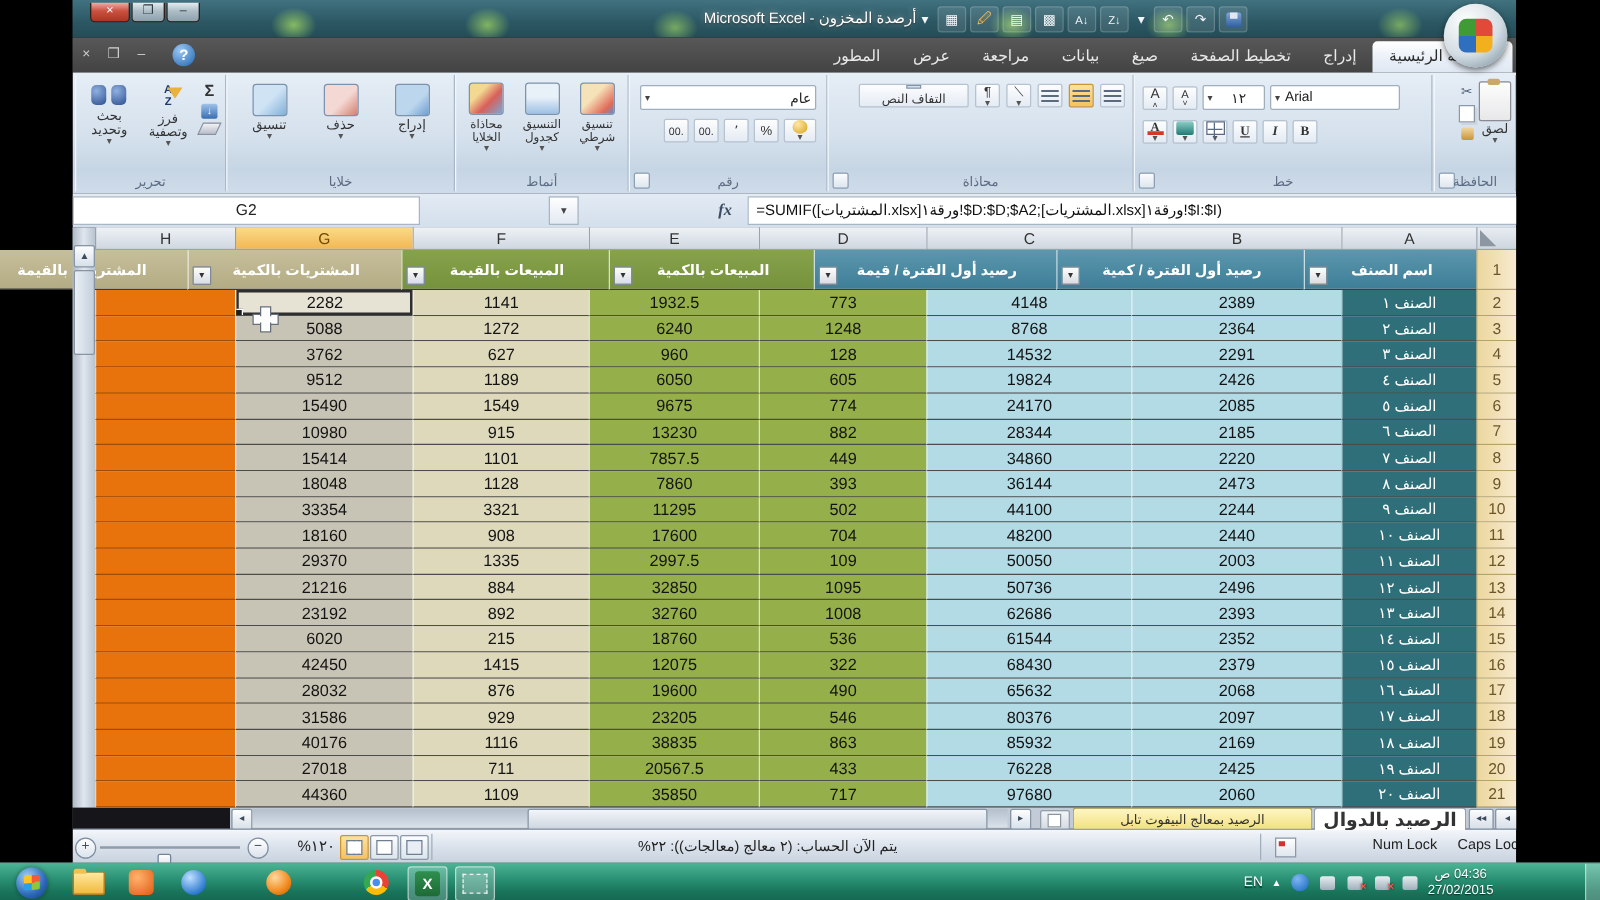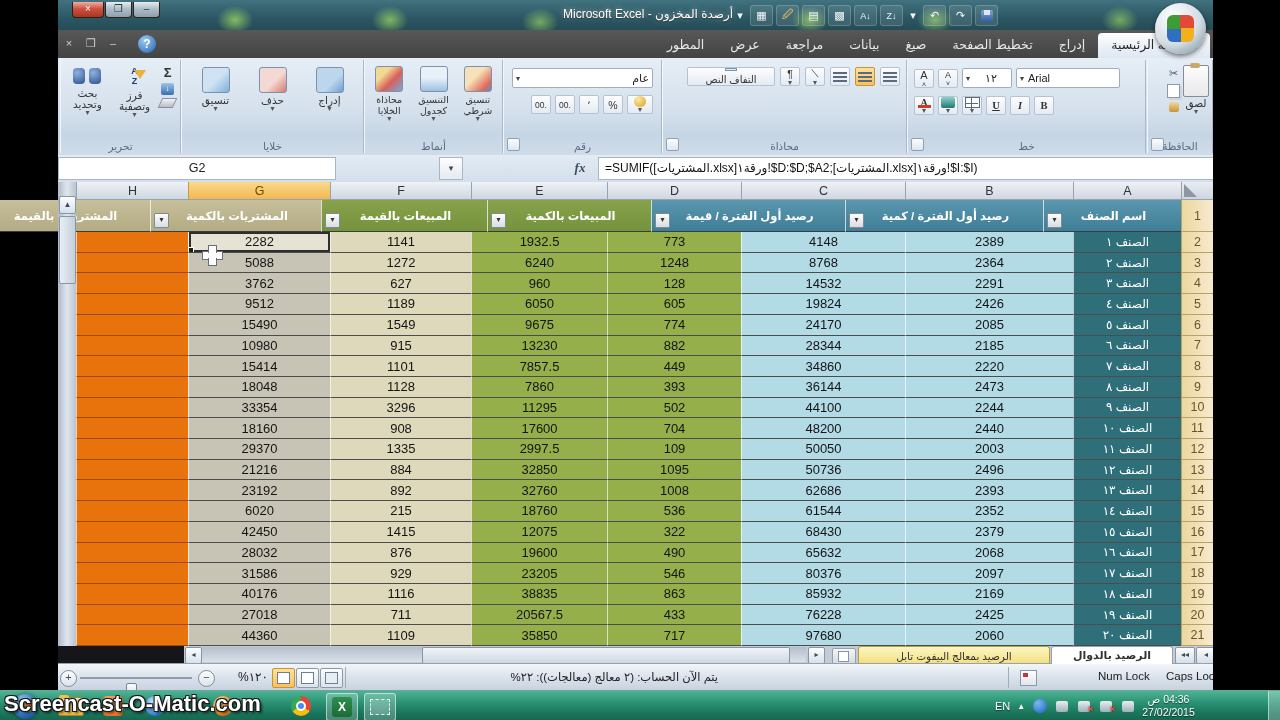--- a/index.html
+++ b/index.html
@@ -136,21 +136,21 @@
       background:linear-gradient(#fdfdfe,#d8e1ea);font-size:8px;color:#3a4a5c;text-align:center;line-height:14px;}
   .hs-track{position:absolute;left:144px;top:1px;width:604px;height:15px;background:linear-gradient(#b4bfcc,#d9e1e9);}
   .hs-thumb{position:absolute;left:220px;top:0px;width:366px;height:15px;border:1px solid #8795a5;border-radius:2px;
       background:linear-gradient(#f2f5f9,#cdd6e0);}
   .tab-insert{position:absolute;left:774px;top:2px;width:22px;height:14px;background:linear-gradient(#f4f6f8,#d4dbe2);
       border:1px solid #94a0ac;border-radius:2px 2px 0 0;}
   .tab-insert::after{content:"";position:absolute;left:5px;top:2px;width:9px;height:9px;background:#fff;border:1px solid #8a95a0;}
   .stab{position:absolute;top:0;height:17px;display:flex;align-items:center;justify-content:center;
       font-size:10.5px;color:#333;border:1px solid #93a0ad;border-bottom:none;border-radius:3px 3px 0 0;white-space:nowrap;overflow:hidden;}
   .stab.yellow{left:800px;width:190px;background:linear-gradient(#fdf6c5,#f3df7d);border-color:#b3a045;}
-  .stab.activetab{left:993px;width:120px;background:#fff;font-weight:bold;font-size:11px;z-index:2;}
+  .stab.activetab{left:993px;width:120px;background:#fff;font-weight:bold;font-size:15px;z-index:2;}
   .tabnav{position:absolute;left:1117px;top:1px;display:flex;gap:1px;}
   .tn{width:18px;height:15px;border:1px solid #8795a5;border-radius:2px;background:linear-gradient(#fbfcfd,#d7dfe8);
       font-size:8px;color:#3a4a5c;text-align:center;line-height:14px;}
 
   
   .statusbar{position:absolute;left:58px;top:663px;width:1155px;height:27px;
       background:linear-gradient(#f3f6fa,#d8e0ea 55%,#c7d2de);border-top:1px solid #93a1b1;}
   .zbtn{position:absolute;top:6px;width:15px;height:15px;border-radius:50%;border:1px solid #7e8da0;
       background:linear-gradient(#ffffff,#dbe3ec);text-align:center;line-height:13px;font-size:11px;color:#44506o;color:#445060;}
   .ztrack{position:absolute;left:22px;top:13px;width:112px;height:2px;background:#8e9cab;}
@@ -577,21 +577,21 @@
         <div class="cell cg" style="flex: 0 0 141px;">18048</div>
         <div class="cell ch" style="flex: 1 1 120px;"></div>
       </div>
       <div class="grow drow">
         <div class="ncell" style="flex: 0 0 31px;">10</div>
         <div class="cell ca" style="flex: 0 0 107px;">الصنف ٩</div>
         <div class="cell cbc" style="flex: 0 0 167px;">2244</div>
         <div class="cell cbc" style="flex: 0 0 163px;">44100</div>
         <div class="cell cde" style="flex: 0 0 133px;">502</div>
         <div class="cell cde" style="flex: 0 0 135px;">11295</div>
-        <div class="cell cf" style="flex: 0 0 140px;">3296</div>
+        <div class="cell cf" style="flex: 0 0 140px;">3321</div>
         <div class="cell cg" style="flex: 0 0 141px;">33354</div>
         <div class="cell ch" style="flex: 1 1 120px;"></div>
       </div>
       <div class="grow drow">
         <div class="ncell" style="flex: 0 0 31px;">11</div>
         <div class="cell ca" style="flex: 0 0 107px;">الصنف ١٠</div>
         <div class="cell cbc" style="flex: 0 0 167px;">2440</div>
         <div class="cell cbc" style="flex: 0 0 163px;">48200</div>
         <div class="cell cde" style="flex: 0 0 133px;">704</div>
         <div class="cell cde" style="flex: 0 0 135px;">17600</div>
@@ -811,14 +811,13 @@
           <span class="base"></span>
         </span>
       <div class="clock">
         <div dir="rtl">04:36 ص</div>
         <div>27/02/2015</div>
       </div>
     </div>
     <div class="showdesk"></div>
   </div>
 
-  <div class="watermark">Screencast-O-Matic.com</div>
 </div>
 
 </body></html>

